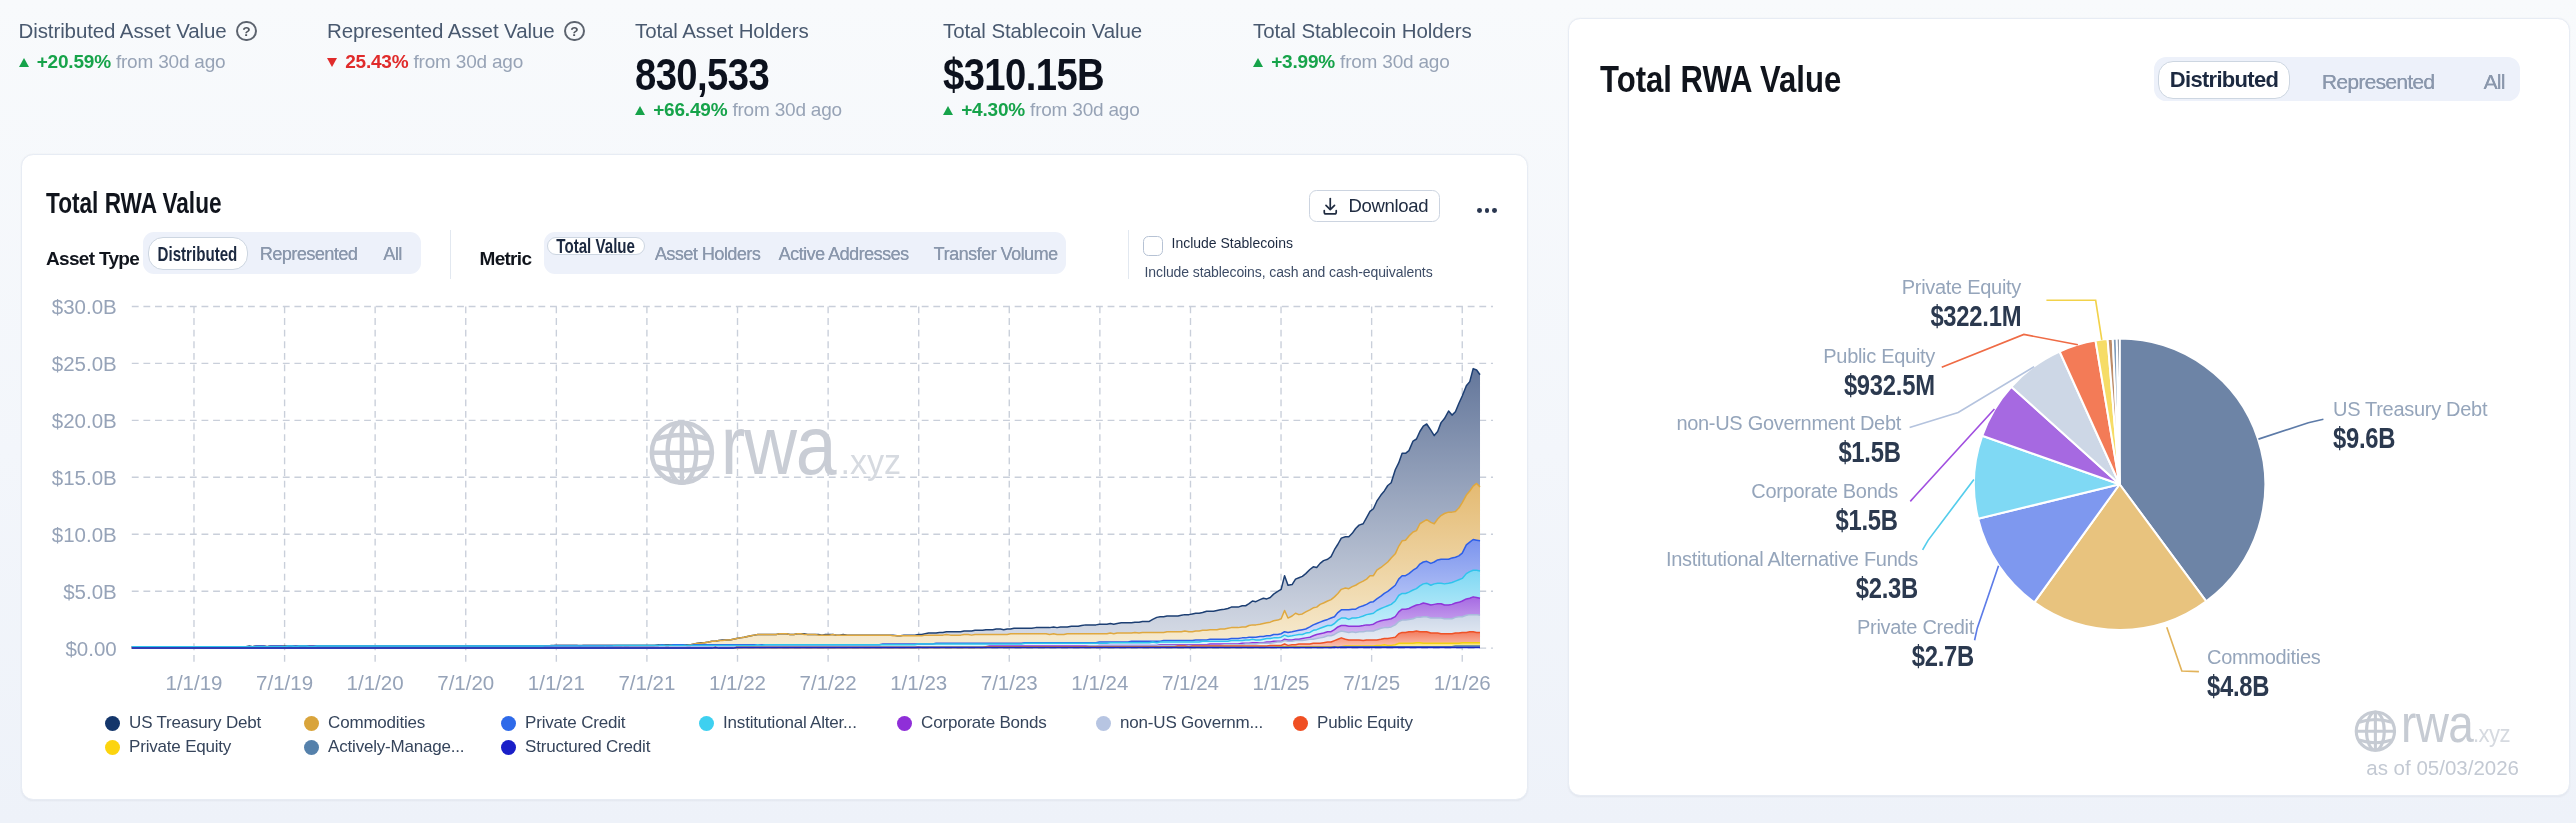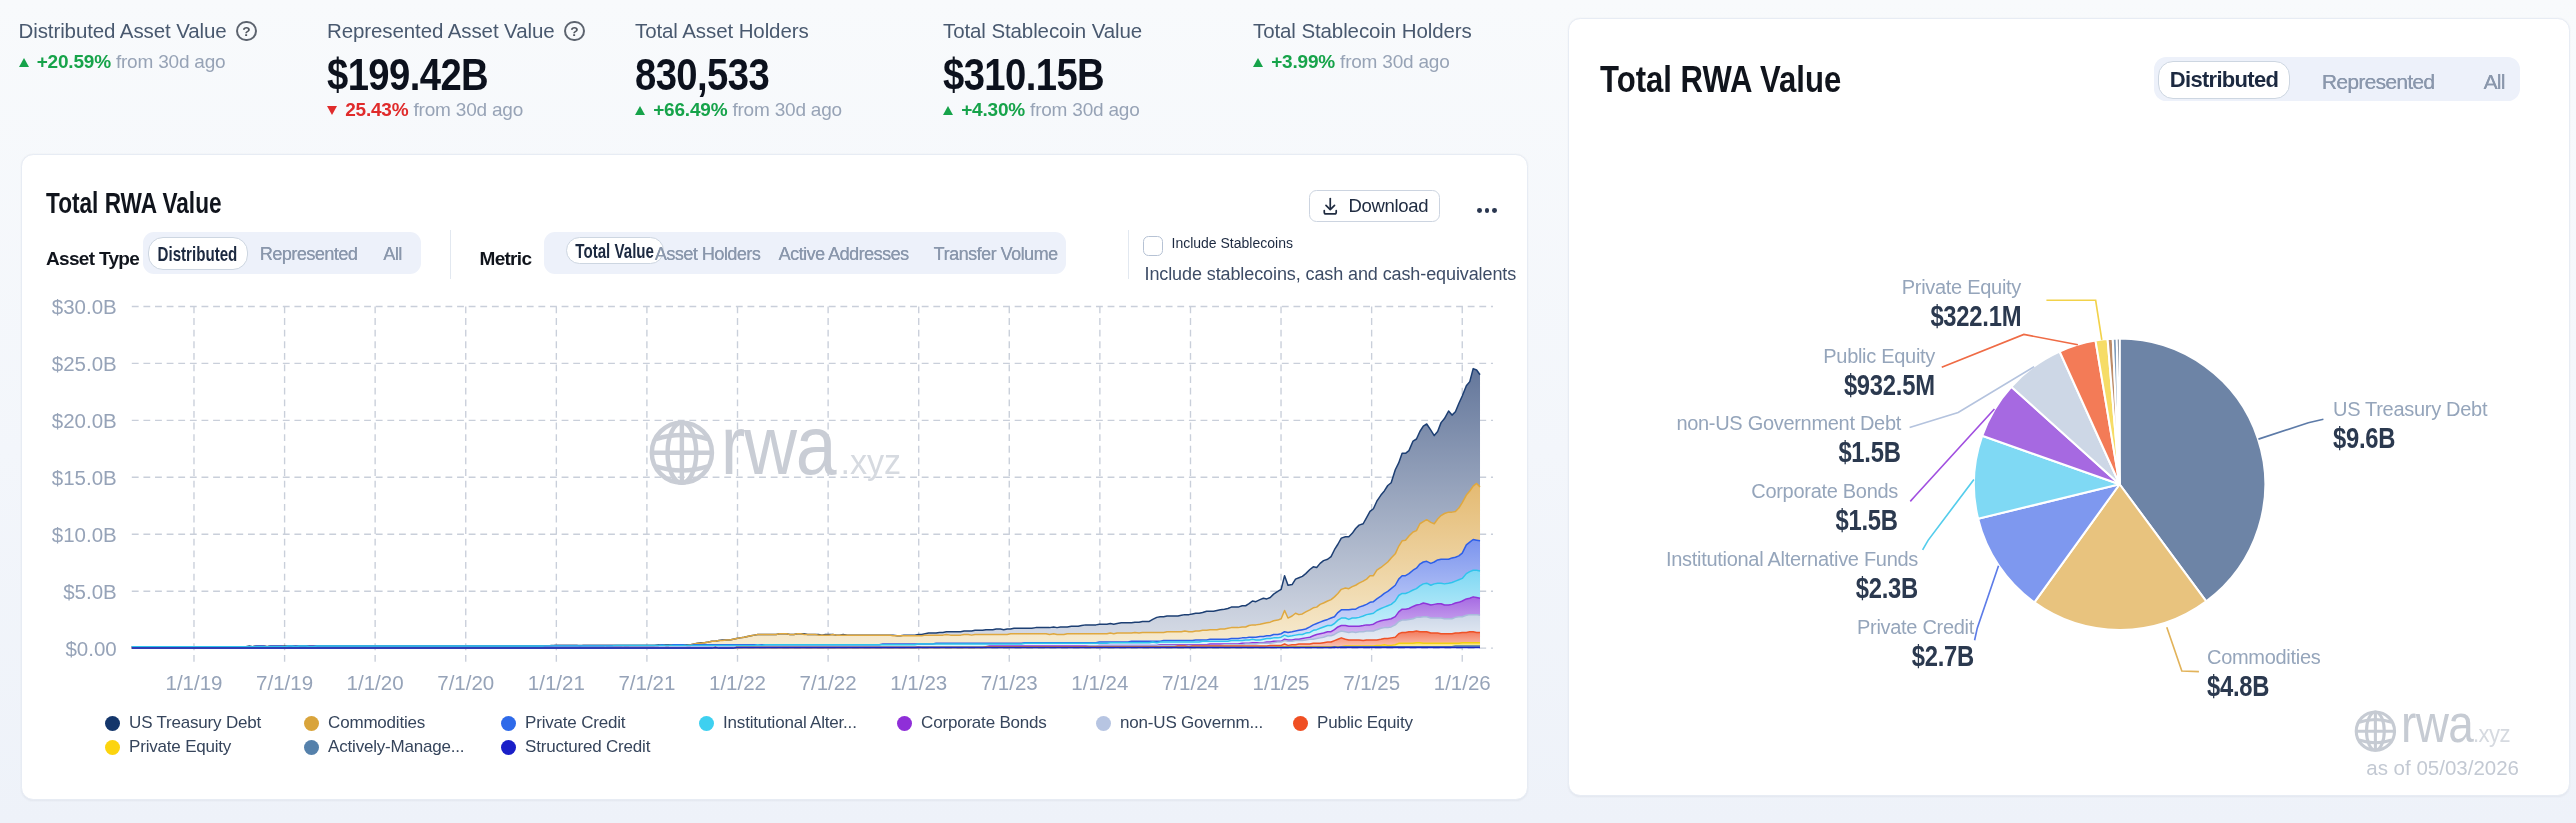--- a/index.html
+++ b/index.html
@@ -43,21 +43,21 @@
 .lbl { position:absolute; font-size:19px; font-weight:700; letter-spacing:-0.7px; color:#10141c; }
 .vdiv { position:absolute; width:1.4px; background:#e2e8f0; }
 
 .btn { position:absolute; left:1287px; top:35px; width:131px; height:32px; border:1.4px solid #ccd4e0;
         border-radius:7.5px; display:flex; align-items:center; justify-content:center; background:#fff; }
 .btn span { font-size:18.5px; letter-spacing:-0.3px; color:#202c41; margin-left:8.2px; }
 .dots span { display:inline-block; width:4.8px; height:4.8px; border-radius:50%; background:#2a3750; margin-left:2.7px; }
 
 .cb { position:absolute; left:1121px; top:81px; width:20px; height:20px; border:1.6px solid #b6c2d4; border-radius:5.5px; background:#fff; }
 .cbl { position:absolute; left:1150px; top:80px; font-size:14px; color:#1c2940; }
-.cbs { position:absolute; left:1123px; top:109px; font-size:18px; letter-spacing:-0.1px; color:#3d4c66; white-space:nowrap; }
+.cbs { position:absolute; left:1123px; top:109px; font-size:14px; letter-spacing:-0.1px; color:#3d4c66; white-space:nowrap; }
 
 
 .li { position:absolute; display:flex; align-items:center; font-size:17px; letter-spacing:-0.2px; color:#36455c; }
 .ld { width:15px; height:15px; border-radius:50%; margin-right:9.6px; flex:0 0 auto; }
 
 
 .plab { position:absolute; }
 .pr { text-align:right; }
 .pl { text-align:left; }
 .pn { font-size:20px; color:#95a5bb; line-height:27px; letter-spacing:-0.3px; }
@@ -74,21 +74,20 @@
   <div class="stat" style="left:18.5px">
     <div class="stat-t">Distributed Asset Value<span class="q">?</span></div>
     <div class="stat-c">
       <span class="tri-up"></span>
       <b class="pos">+20.59%</b>
       <span class="ago">&nbsp;from 30d ago</span>
     </div>
   </div>
   <div class="stat" style="left:327px">
     <div class="stat-t">Represented Asset Value<span class="q">?</span></div>
-    <div class="stat-v"><span>$199.42B</span></div>
     <div class="stat-c">
       <span class="tri-dn"></span>
       <b class="neg">25.43%</b>
       <span class="ago">&nbsp;from 30d ago</span>
     </div>
   </div>
   <div class="stat" style="left:635px">
     <div class="stat-t">Total Asset Holders</div>
     <div class="stat-v"><span>830,533</span></div>
     <div class="stat-c">
@@ -132,21 +131,21 @@
   <div class="seg" style="left:121px;top:77px;width:278px;height:42px"></div>
   <div class="pill" style="left:126px;top:82px;width:100px;height:33px">
       <span style="display:inline-block;font-size:21px;letter-spacing:0;transform:scaleX(0.72)">Distributed</span>
     </div>
   <div class="segtxt" style="left:287px;top:89px">Represented</div>
   <div class="segtxt" style="left:371px;top:89px">All</div>
   <div class="vdiv" style="left:428px;top:75px;height:49px"></div>
 
   <div class="lbl" style="left:458px;top:93px">Metric</div>
   <div class="seg" style="left:522px;top:77px;width:522px;height:42px"></div>
-  <div class="pill" style="left:544px;top:82px;width:98px;height:27px">
+  <div class="pill" style="left:525px;top:82px;width:98px;height:18px">
       <span style="display:inline-block;white-space:nowrap;font-size:21px;letter-spacing:0;transform:scaleX(0.72)">Total Value</span>
     </div>
   <div class="segtxt" style="left:686px;top:89px">Asset Holders</div>
   <div class="segtxt" style="left:822px;top:89px">Active Addresses</div>
   <div class="segtxt" style="left:974px;top:89px">Transfer Volume</div>
   <div class="vdiv" style="left:1106px;top:75px;height:49px"></div>
 
   <div class="cb"></div>
   <div class="cbl">Include Stablecoins</div>
   <div class="cbs">Include stablecoins, cash and cash-equivalents</div>

